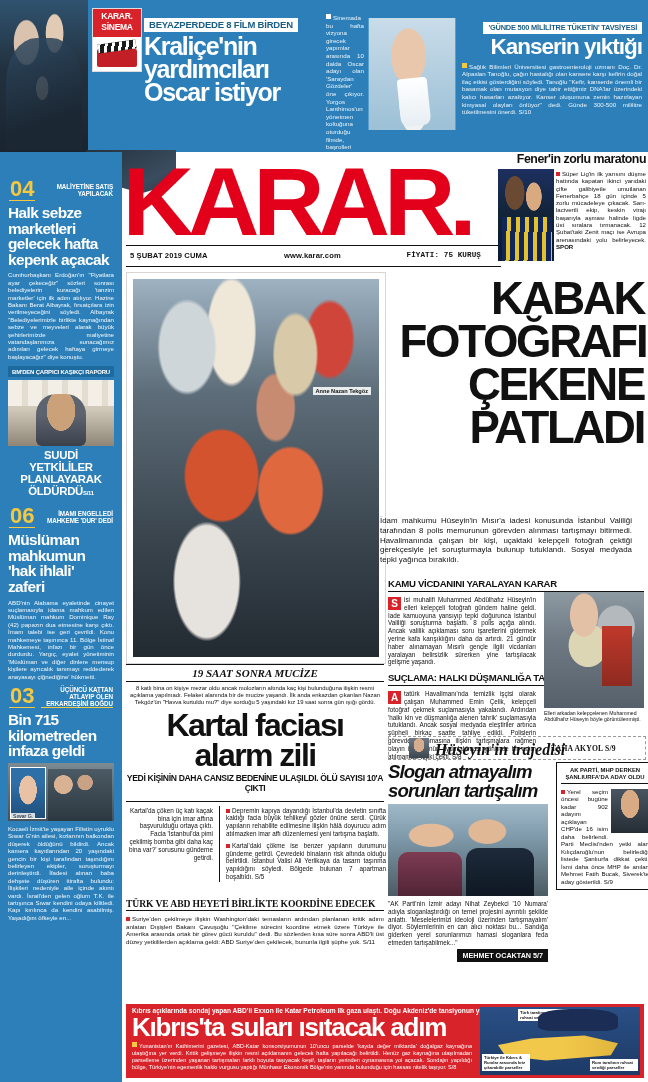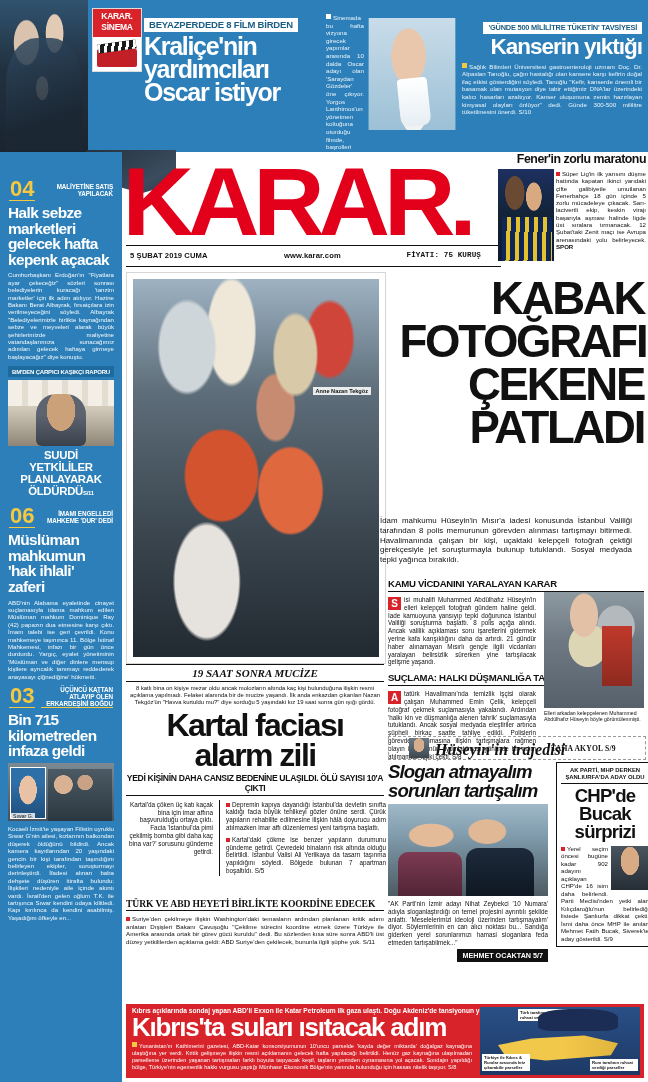--- a/index.html
+++ b/index.html
@@ -157,21 +157,21 @@
   .cs-t{position:absolute;left:46px;top:4px;font-size:16px;font-style:italic;font-weight:bold;}
   .cs-a{position:absolute;left:162px;top:7px;font-size:7.6px;font-weight:bold;letter-spacing:.2px;}
 
   
   .kartal{left:126px;top:664px;width:258px;}
   .k-kick{font-size:11px;font-weight:bold;font-style:italic;text-align:center;
      font-family:"Liberation Serif",serif;border-top:1.2px solid #111;border-bottom:1.2px solid #111;padding:2px 0;}
   .k-sum{font-size:5.9px;line-height:7.2px;text-align:center;margin-top:3px;}
   .k-head{font-size:32px;font-weight:bold;line-height:30px;letter-spacing:-1.6px;text-align:center;margin-top:3px;}
   .k-sub{font-size:8.6px;font-weight:bold;text-align:center;letter-spacing:-.35px;margin-top:3px;
-     border-bottom:1.3px solid #111;padding-bottom:2px;}
+     border-bottom:1.3px solid #111;padding-bottom:8px;}
   .k-c1{width:86px;font-size:6.4px;line-height:7.9px;text-align:right;}
   .k-c2{width:160px;font-size:6.3px;line-height:7.8px;text-align:justify;}
 
   
   .cek{left:126px;top:898px;width:258px;}
   .cek-k{font-size:9.6px;font-weight:bold;font-family:"Liberation Serif",serif;letter-spacing:-.1px;
      border-bottom:1.2px solid #111;padding-bottom:1px;}
   .cek-h{font-size:22.5px;font-weight:bold;line-height:23px;letter-spacing:-1px;margin-top:2px;}
   .cek-b{font-size:6.2px;line-height:7.6px;text-align:justify;margin-top:4px;}
 
@@ -408,25 +408,20 @@
       <div>Slogan atmayalım</div>
       <div>sorunları tartışalım</div>
     </div>
     <div class="slog-photo"></div>
     <div class="slog-b">"AK Parti'nin İzmir adayı Nihat Zeybekci '10 Numara' adıyla sloganlaştırdığı on temel projesini ayrıntılı şekilde anlattı. 'Meselelerimizi ideoloji üzerinden tartışmayalım' diyor. Söylemlerinin en can alıcı noktası bu... Sandığa giderken yerel sorunlarımızı hamasi sloganlara feda etmeden tartışabilmek..."</div>
     <div class="slog-byl">MEHMET OCAKTAN 5/7</div>
   </div>
 
   <div class="abs chp">
     <div class="chp-k">AK PARTİ, MHP DERKEN ŞANLIURFA'DA ADAY OLDU</div>
-    <div class="chp-h">
-      <div>CHP'de</div>
-      <div>Bucak</div>
-      <div>sürprizi</div>
-    </div>
     <div class="chp-b">
       <span class="chp-ph"></span>
       <span class="sq-r"></span><span>Yerel seçim öncesi bugüne kadar 902 adayını açıklayan CHP'de 16 isim daha belirlendi. Parti Meclisi'nden yetki alan Kılıçdaroğlu'nun belirlediği listede Şanlıurfa dikkat çekti. İsmi daha önce MHP ile anılan Mehmet Fatih Bucak, Siverek'te aday gösterildi. S/9</span>
     </div>
   </div>
 
   <div class="abs kib">
     <div class="kib-k">Kıbrıs açıklarında sondaj yapan ABD'li Exxon ile Katar Petroleum ilk gaza ulaştı. Doğu Akdeniz'de tansiyonun yükseleceği yeni gerilim süreci başladı.</div>
     <div class="kib-h">Kıbrıs'ta suları ısıtacak adım</div>
     <div class="kib-b">

